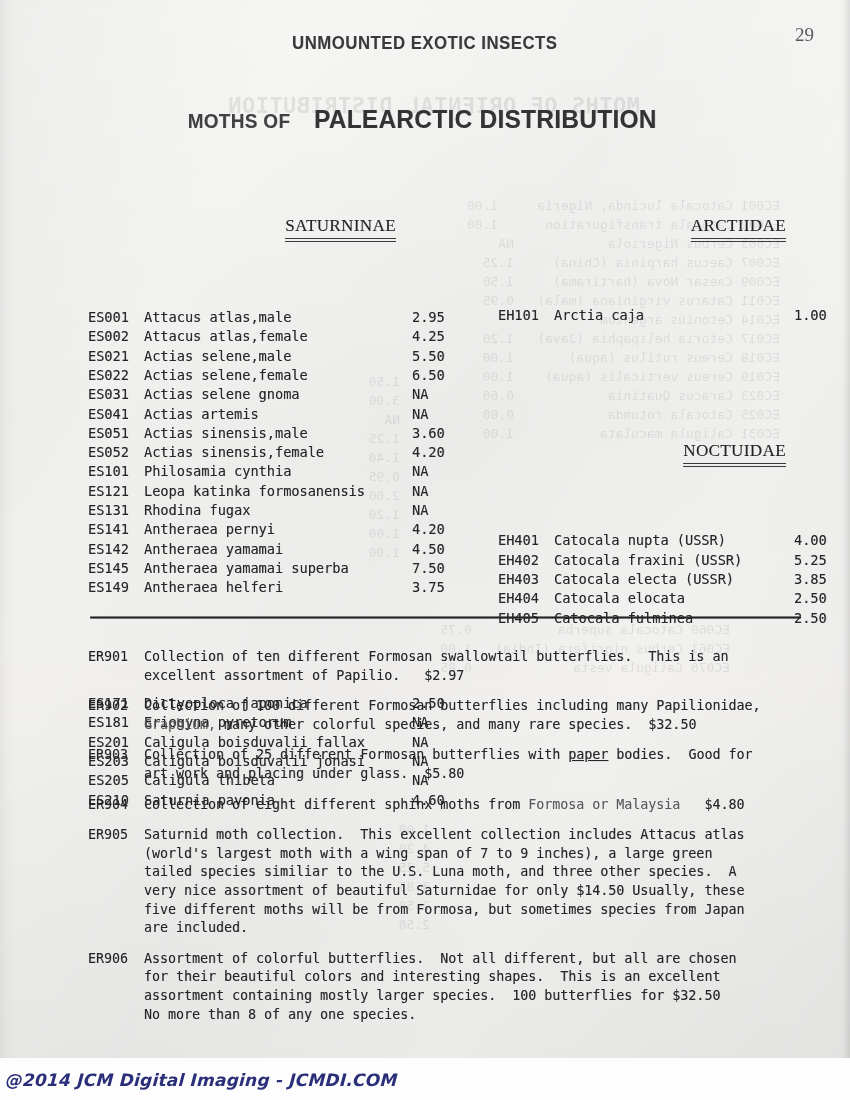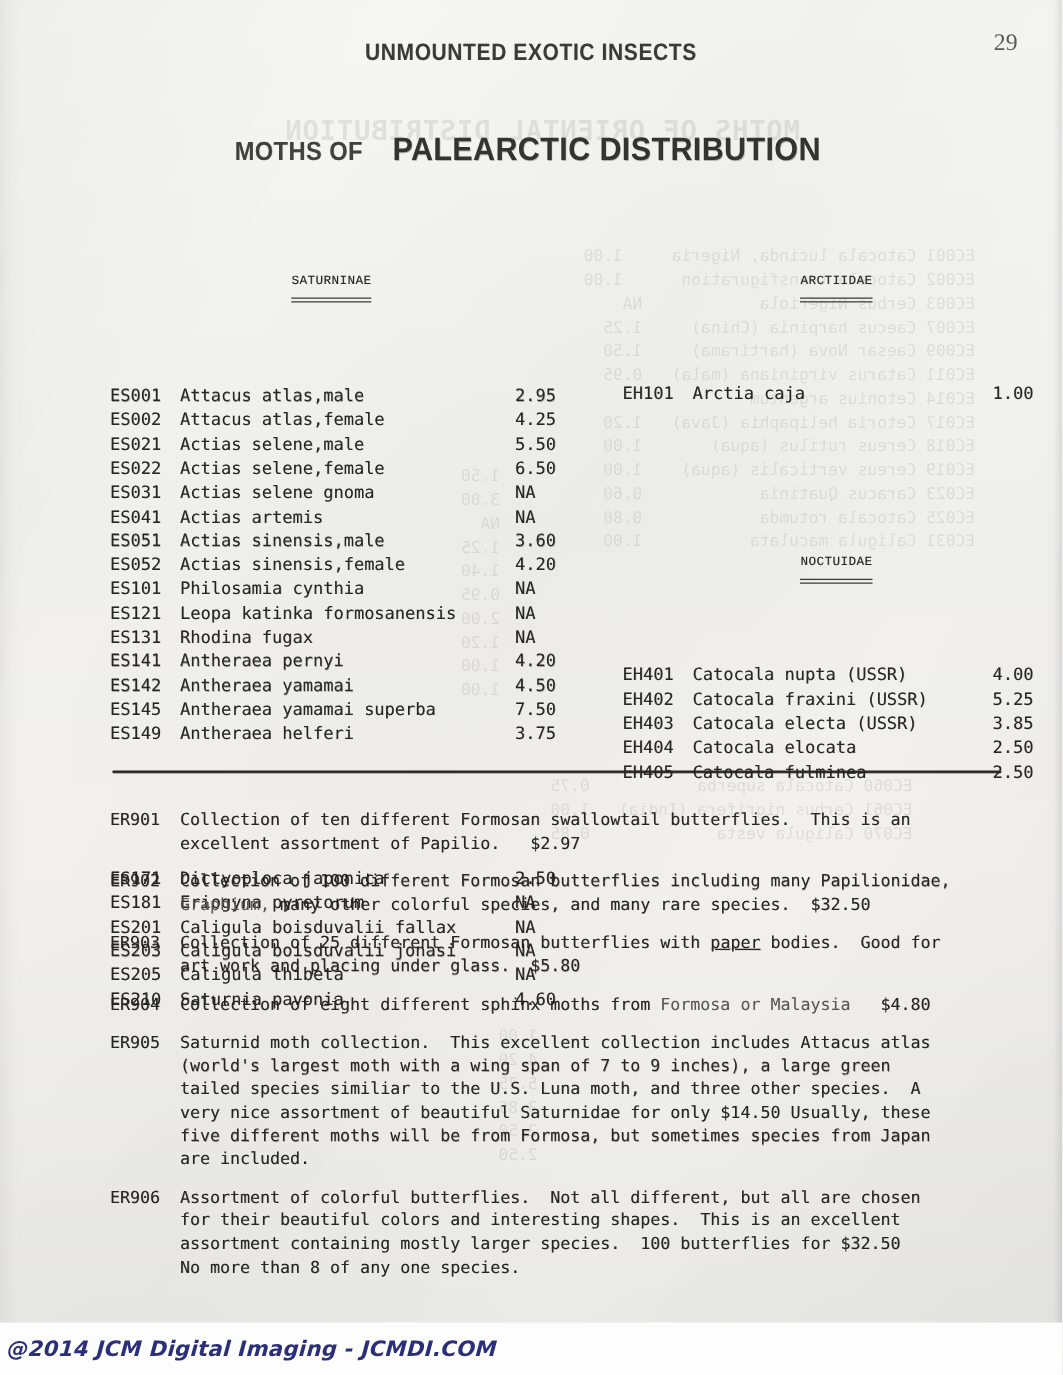--- a/index.html
+++ b/index.html
@@ -112,23 +112,23 @@
     line-height: 19.3px;
     color: #262626;
     white-space: pre;
     text-shadow: 0.35px 0.25px 0.3px rgba(0,0,0,0.30);
   }
 
   .col-left  { position: absolute; left: 88px;  top: 158px; width: 400px; }
   .col-right { position: absolute; left: 498px; top: 158px; width: 376px; }
 
   .fam-head {
-    text-align: center;
-    font-family: Liberation Mono, monospace;
-    font-size: 10px;
+    text-align: right;
+    font-family: Liberation Serif, serif;
+    font-size: 17px;
     letter-spacing: 0.4px;
     color: #242424;
     text-shadow: 0.35px 0.25px 0.3px rgba(0,0,0,0.3);
   }
   .fam-head .fam-name {
     display: inline-block;
     position: relative;
     padding-bottom: 3px;
     border-bottom: 1.6px solid #3a3a3a;
   }

